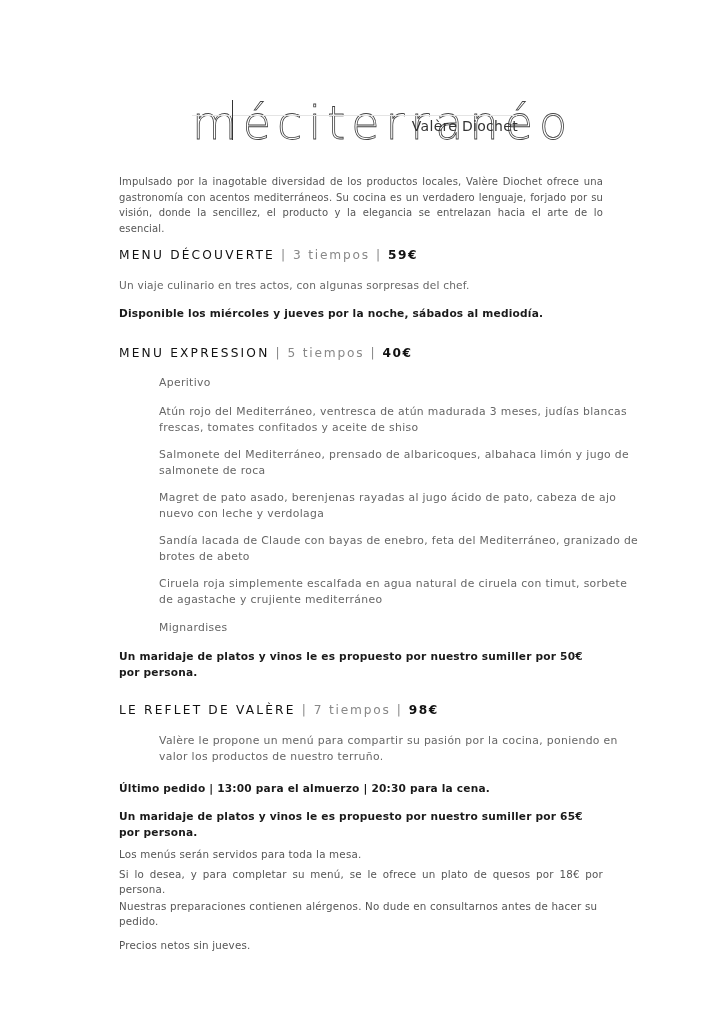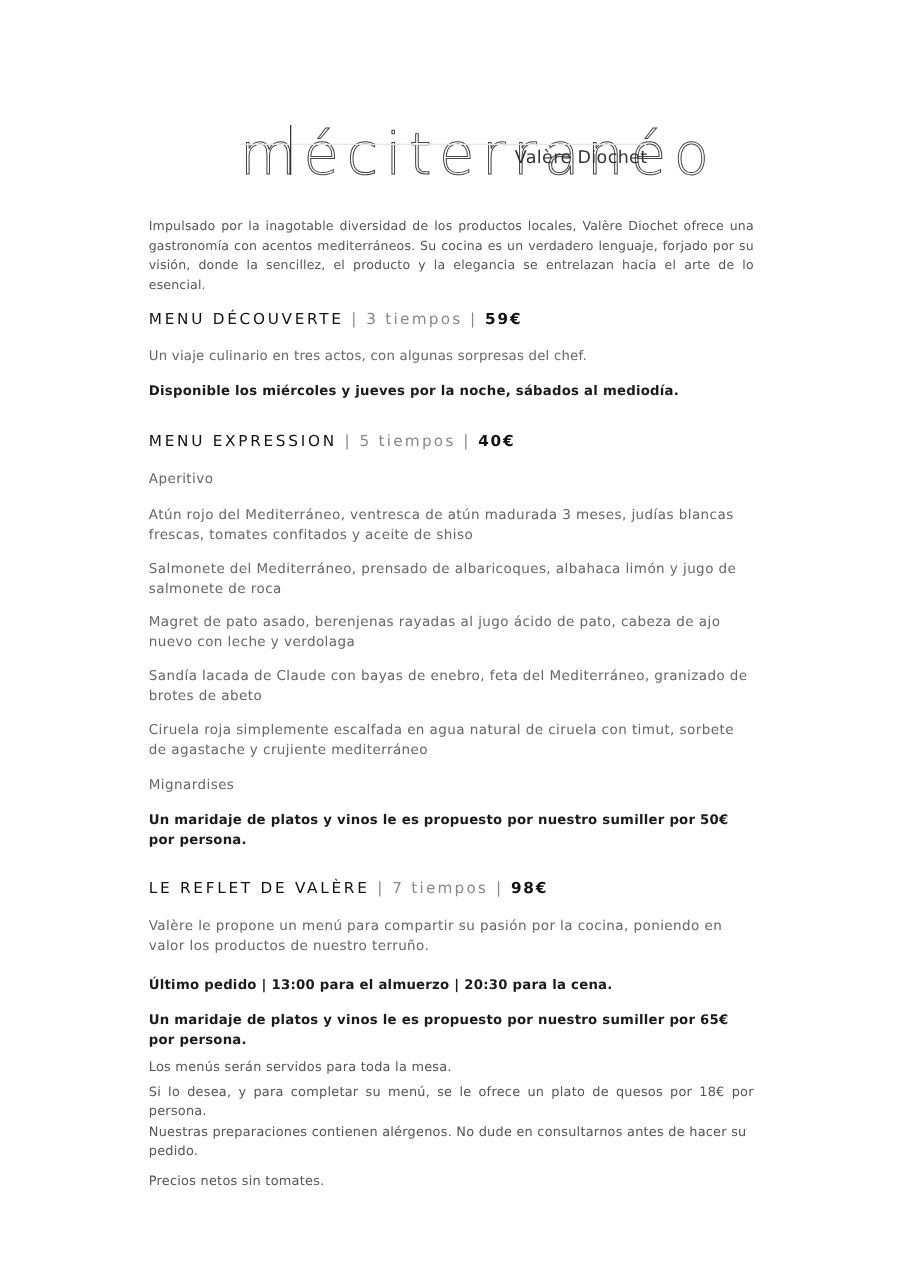--- a/index.html
+++ b/index.html
@@ -14,21 +14,21 @@
   .logo-sub { position:absolute; right:4px; top:50px; font-size:14px; color:#333; letter-spacing:0.3px; }
   .content { position:absolute; left:119px; top:174px; width:484px; }
   p { margin:0; }
   .intro { font-size:10px; line-height:15.6px; text-align:justify; color:#555; letter-spacing:0.15px; }
   .menu-title { font-size:12.2px; color:#222; letter-spacing:2.2px; margin:0; }
   .menu-title .name { color:#111; }
   .menu-title .sep, .menu-title .courses { color:#888; letter-spacing:1.8px; }
   .menu-title .price { color:#111; font-weight:bold; letter-spacing:1.5px; }
   .desc { font-size:10.6px; line-height:15.6px; color:#666; letter-spacing:0.2px; }
   .bold { font-size:10.6px; line-height:15.6px; color:#1a1a1a; font-weight:bold; letter-spacing:0.2px; }
-  .dish { font-size:10.8px; line-height:15.6px; color:#666; letter-spacing:0.35px; }
+  .dish { font-size:10.8px; line-height:15.6px; color:#666; letter-spacing:0.35px;margin-left:40px; }
   .note { font-size:10.3px; line-height:15.4px; color:#555; letter-spacing:0.2px; }
   .abs { position:absolute; left:0; width:484px; }
 </style>
 </head>
 <body>
 
 <div class="logo">
   <div class="logo-word">méciterranéo</div>
   <div class="logo-rule"></div>
   <div class="logo-stem"></div>
@@ -77,14 +77,14 @@
       <span class="price">98€</span>
     </p>
   </div>
   <p class="dish abs" style="top:559px">Valère le propone un menú para compartir su pasión por la cocina, poniendo en valor los productos de nuestro terruño.</p>
   <p class="bold abs" style="top:607px">Último pedido | 13:00 para el almuerzo | 20:30 para la cena.</p>
   <p class="bold abs" style="top:635px">Un maridaje de platos y vinos le es propuesto por nuestro sumiller por 65€ por persona.</p>
 
   <p class="note abs" style="top:673px">Los menús serán servidos para toda la mesa.</p>
   <p class="note abs" style="top:693px; text-align:justify">Si lo desea, y para completar su menú, se le ofrece un plato de quesos por 18€ por persona.</p>
   <p class="note abs" style="top:725px">Nuestras preparaciones contienen alérgenos. No dude en consultarnos antes de hacer su pedido.</p>
-  <p class="note abs" style="top:764px">Precios netos sin tomates.</p>
+  <p class="note abs" style="top:764px">Precios netos sin jueves.</p>
 </div>
 
 </body></html>

